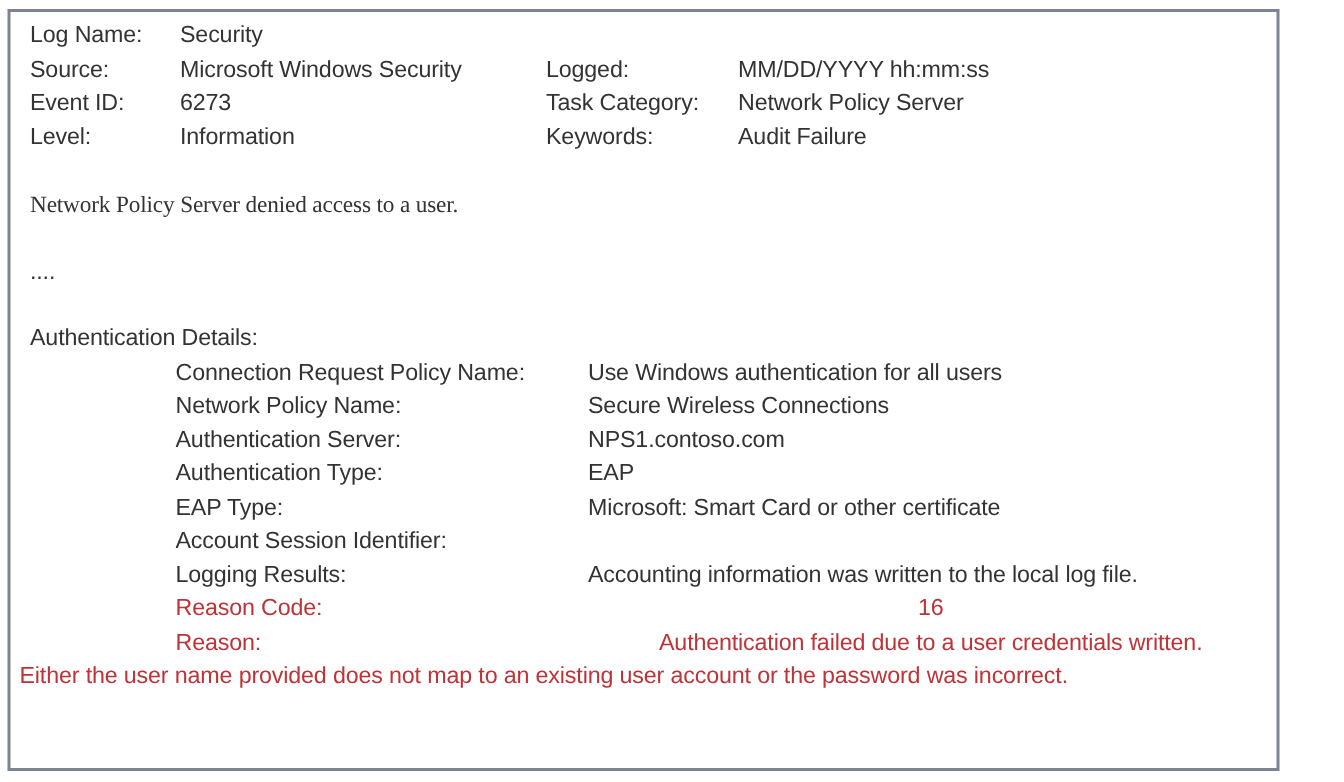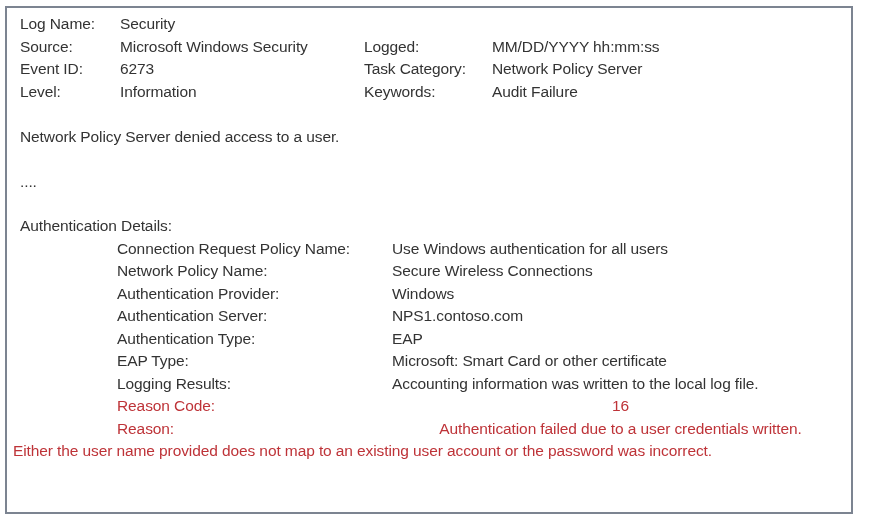--- a/index.html
+++ b/index.html
@@ -30,21 +30,21 @@
   }
   p { margin: 0; }
   .hrow {
     display: grid;
     grid-template-columns: 100px 244px 128px auto;
   }
   .hrow .lab, .hrow .val, .dlab, .dval {
     white-space: nowrap;
     overflow: hidden;
   }
-  .desc    { margin-top: 23px; }
+  .desc    { margin-top: 23px; font-family: Liberation Serif, serif; }
   .ellipsis{ margin-top: 22px; }
   .section { margin-top: 22px; }
   .details { margin: 0; }
   .drow {
     display: grid;
     grid-template-columns: 275px auto;
     margin-left: 97px;
   }
   .red { color: var(--error-red); }
   .drow.red .dval { padding-left: 8px; text-align: center; }
@@ -92,36 +92,33 @@
   <div class="details">
     <div class="drow">
       <span class="dlab">Connection Request Policy Name:</span>
       <span class="dval">Use Windows authentication for all users</span>
     </div>
     <div class="drow">
       <span class="dlab">Network Policy Name:</span>
       <span class="dval">Secure Wireless Connections</span>
     </div>
     <div class="drow">
-      <span class="dlab">Authentication Provider:</span>
-      <span class="dval">Windows</span>
-    </div>
-    <div class="drow">
       <span class="dlab">Authentication Server:</span>
       <span class="dval">NPS1.contoso.com</span>
     </div>
     <div class="drow">
       <span class="dlab">Authentication Type:</span>
       <span class="dval">EAP</span>
     </div>
     <div class="drow">
       <span class="dlab">EAP Type:</span>
       <span class="dval">Microsoft: Smart Card or other certificate</span>
     </div>
     <div class="drow">
+      <span class="dlab">Account Session Identifier:</span>
     </div>
     <div class="drow">
       <span class="dlab">Logging Results:</span>
       <span class="dval">Accounting information was written to the local log file.</span>
     </div>
     <div class="drow red">
       <span class="dlab">Reason Code:</span>
       <span class="dval">16</span>
     </div>
     <div class="drow red">

